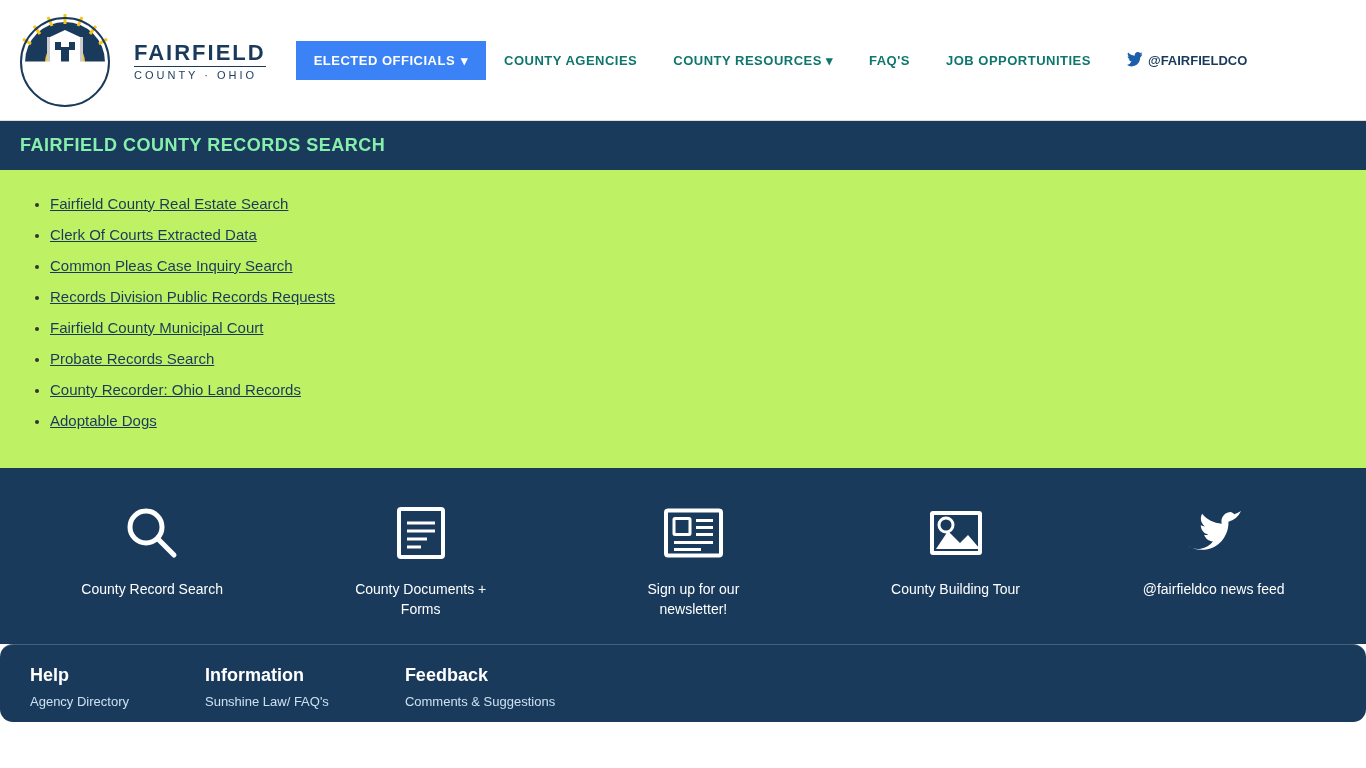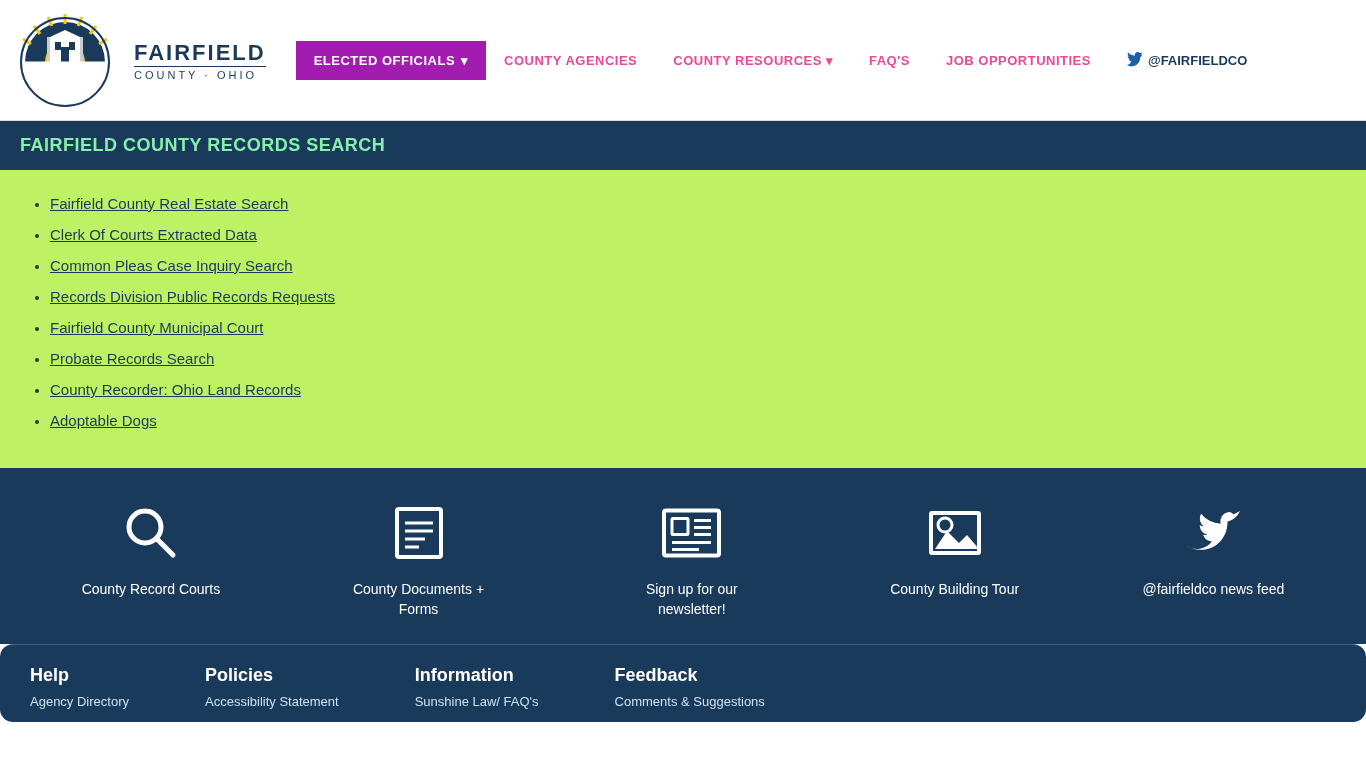--- a/index.html
+++ b/index.html
@@ -39,33 +39,33 @@
       letter-spacing: 3px;
       border-top: 1px solid #1a3a5c;
       padding-top: 2px;
     }
     nav {
       display: flex;
       align-items: center;
       gap: 0;
     }
     .nav-btn {
-      background: #a21caf;
+      background: #3b82f6;
       color: #fff;
       border: none;
       padding: 12px 18px;
       font-size: 13px;
       font-weight: bold;
       cursor: pointer;
       letter-spacing: 0.5px;
       display: flex;
       gap: 6px;
     }
     .nav-link {
-      color: #ec4899;
+      color: #0f766e;
       text-decoration: none;
       padding: 12px 18px;
       font-size: 13px;
       font-weight: bold;
       letter-spacing: 0.5px;
       display: flex;
       align-items: flex-start;
       gap: 4px;
     }
     .nav-twitter {
@@ -264,21 +264,21 @@
 <footer>
   <div class="footer-top">
 
     <div class="footer-icon-item">
       <div class="icon-wrap">
         <svg width="60" height="60" viewBox="0 0 60 60" fill="none" xmlns="http://www.w3.org/2000/svg">
           <circle cx="24" cy="24" r="16" stroke="white" stroke-width="5" fill="none"></circle>
           <line x1="36" y1="36" x2="52" y2="52" stroke="white" stroke-width="5" stroke-linecap="round"></line>
         </svg>
       </div>
-      <span class="label">County Record Courts</span>
+      <span class="label">County Record Search</span>
     </div>
 
     <div class="footer-icon-item">
       <div class="icon-wrap">
         <svg width="60" height="60" viewBox="0 0 60 60" fill="none" xmlns="http://www.w3.org/2000/svg">
           <rect x="8" y="6" width="44" height="48" rx="2" stroke="white" stroke-width="4" fill="none"></rect>
           <line x1="16" y1="20" x2="44" y2="20" stroke="white" stroke-width="3"></line>
           <line x1="16" y1="28" x2="44" y2="28" stroke="white" stroke-width="3"></line>
           <line x1="16" y1="36" x2="36" y2="36" stroke="white" stroke-width="3"></line>
           <line x1="16" y1="44" x2="30" y2="44" stroke="white" stroke-width="3"></line>
@@ -326,24 +326,20 @@
     </div>
 
   </div>
 
   <div class="footer-bottom">
     <div class="footer-col">
       <h4>Help</h4>
       <a href="#">Agency Directory</a>
     </div>
     <div class="footer-col">
-      <h4>Policies</h4>
-      <a href="#">Accessibility Statement</a>
-    </div>
-    <div class="footer-col">
       <h4>Information</h4>
       <a href="#">Sunshine Law/ FAQ's</a>
     </div>
     <div class="footer-col">
       <h4>Feedback</h4>
       <a href="#">Comments &amp; Suggestions</a>
     </div>
   </div>
 </footer>
 

